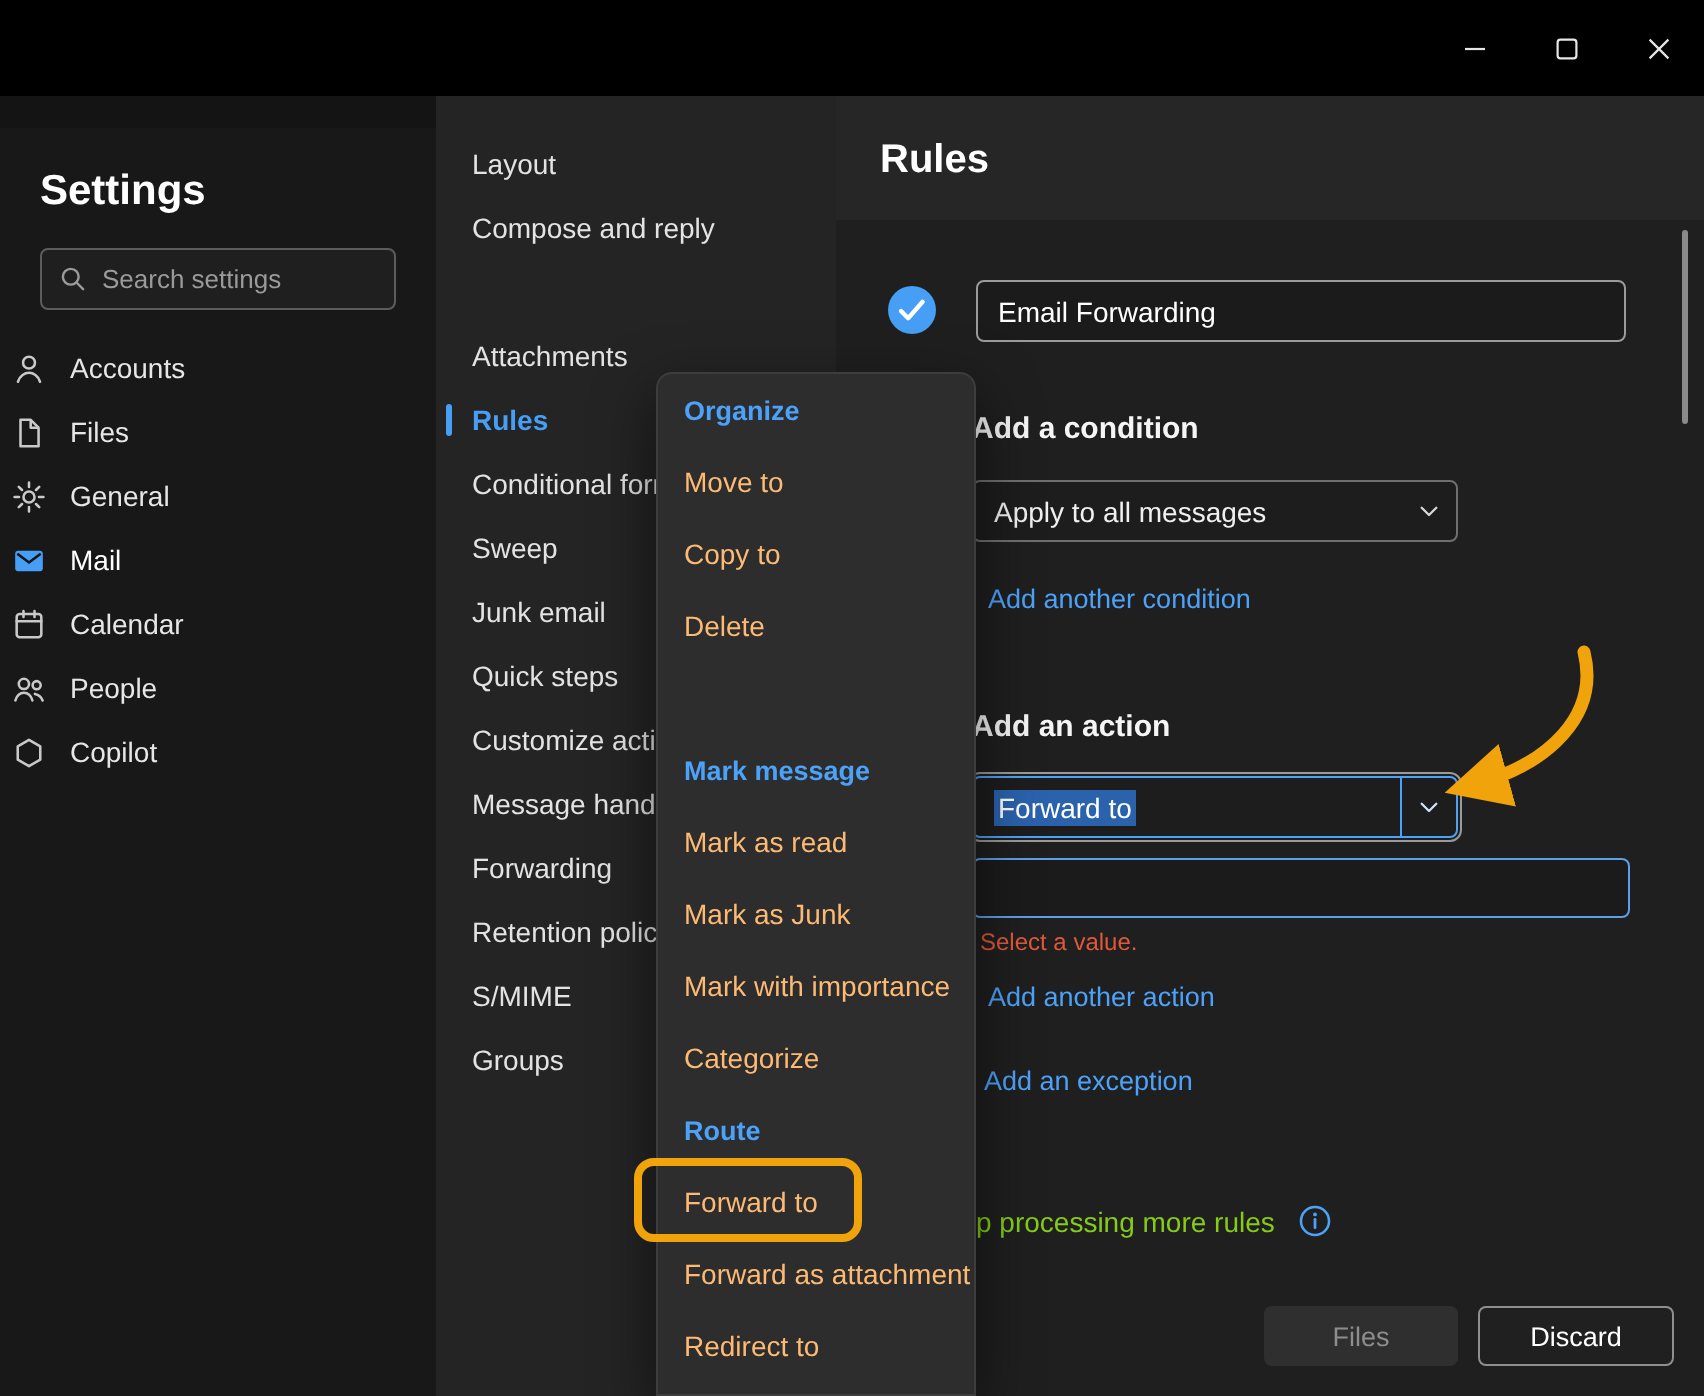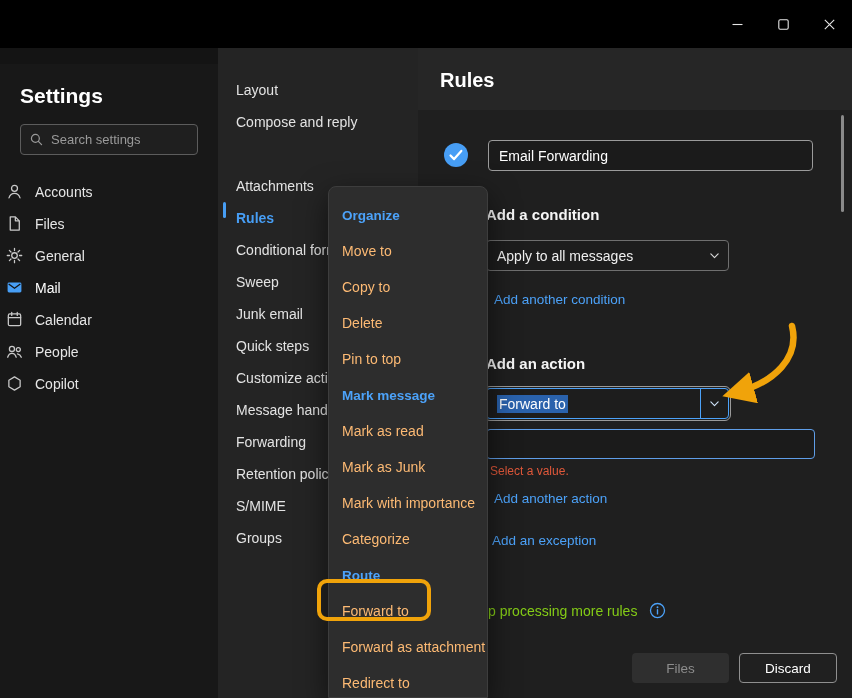--- a/index.html
+++ b/index.html
@@ -1,19 +1,19 @@
 <!DOCTYPE html>
 <html><head>
 <meta charset="utf-8">
 <style>
   * { margin:0; padding:0; box-sizing:border-box; }
   html,body { width:852px; height:698px; background:#141414; overflow:hidden;
     font-family:"Liberation Sans","DejaVu Sans",sans-serif; }
   .abs { position:absolute; }
-  .row { display:flex; align-items:flex-end; }
+  .row { display:flex; align-items:center; }
   svg { display:block; }
 
   
   .titlebar { left:0; top:0; width:852px; height:48px; background:#000; }
   .win-controls { right:0; top:0; height:48px; display:flex; }
   .win-btn { width:46px; height:48px; display:flex; align-items:center; justify-content:center; cursor:pointer; background:transparent; border:none; }
 
   
   .sidebar { left:0; top:48px; width:218px; height:650px; background:#181818;margin-top:16px; }
   .settings-title { left:20px; top:20px; font-size:21px; font-weight:700; color:#fff; }
@@ -269,21 +269,20 @@
 
   <button class="abs btn btn-save" style="left:214px;top:605px;width:97px">Files</button>
   <button class="abs btn btn-discard" style="left:321px;top:605px;width:98px">Discard</button>
 </div>
 
 <div class="abs popup">
   <div class="abs row mrow mhead" style="top:0px">Organize</div>
   <div class="abs row mrow" style="top:36px">Move to</div>
   <div class="abs row mrow" style="top:72px">Copy to</div>
   <div class="abs row mrow" style="top:108px">Delete</div>
-  <div class="abs row mrow" style="top:144px">Pin to top</div>
   <div class="abs row mrow mhead" style="top:180px">Mark message</div>
   <div class="abs row mrow" style="top:216px">Mark as read</div>
   <div class="abs row mrow" style="top:252px">Mark as Junk</div>
   <div class="abs row mrow" style="top:288px">Mark with importance</div>
   <div class="abs row mrow" style="top:324px">Categorize</div>
   <div class="abs row mrow mhead" style="top:360px">Route</div>
   <div class="abs row mrow" style="top:396px">Forward to</div>
   <div class="abs row mrow" style="top:432px">Forward as attachment</div>
   <div class="abs row mrow" style="top:468px">Redirect to</div>
 </div>

